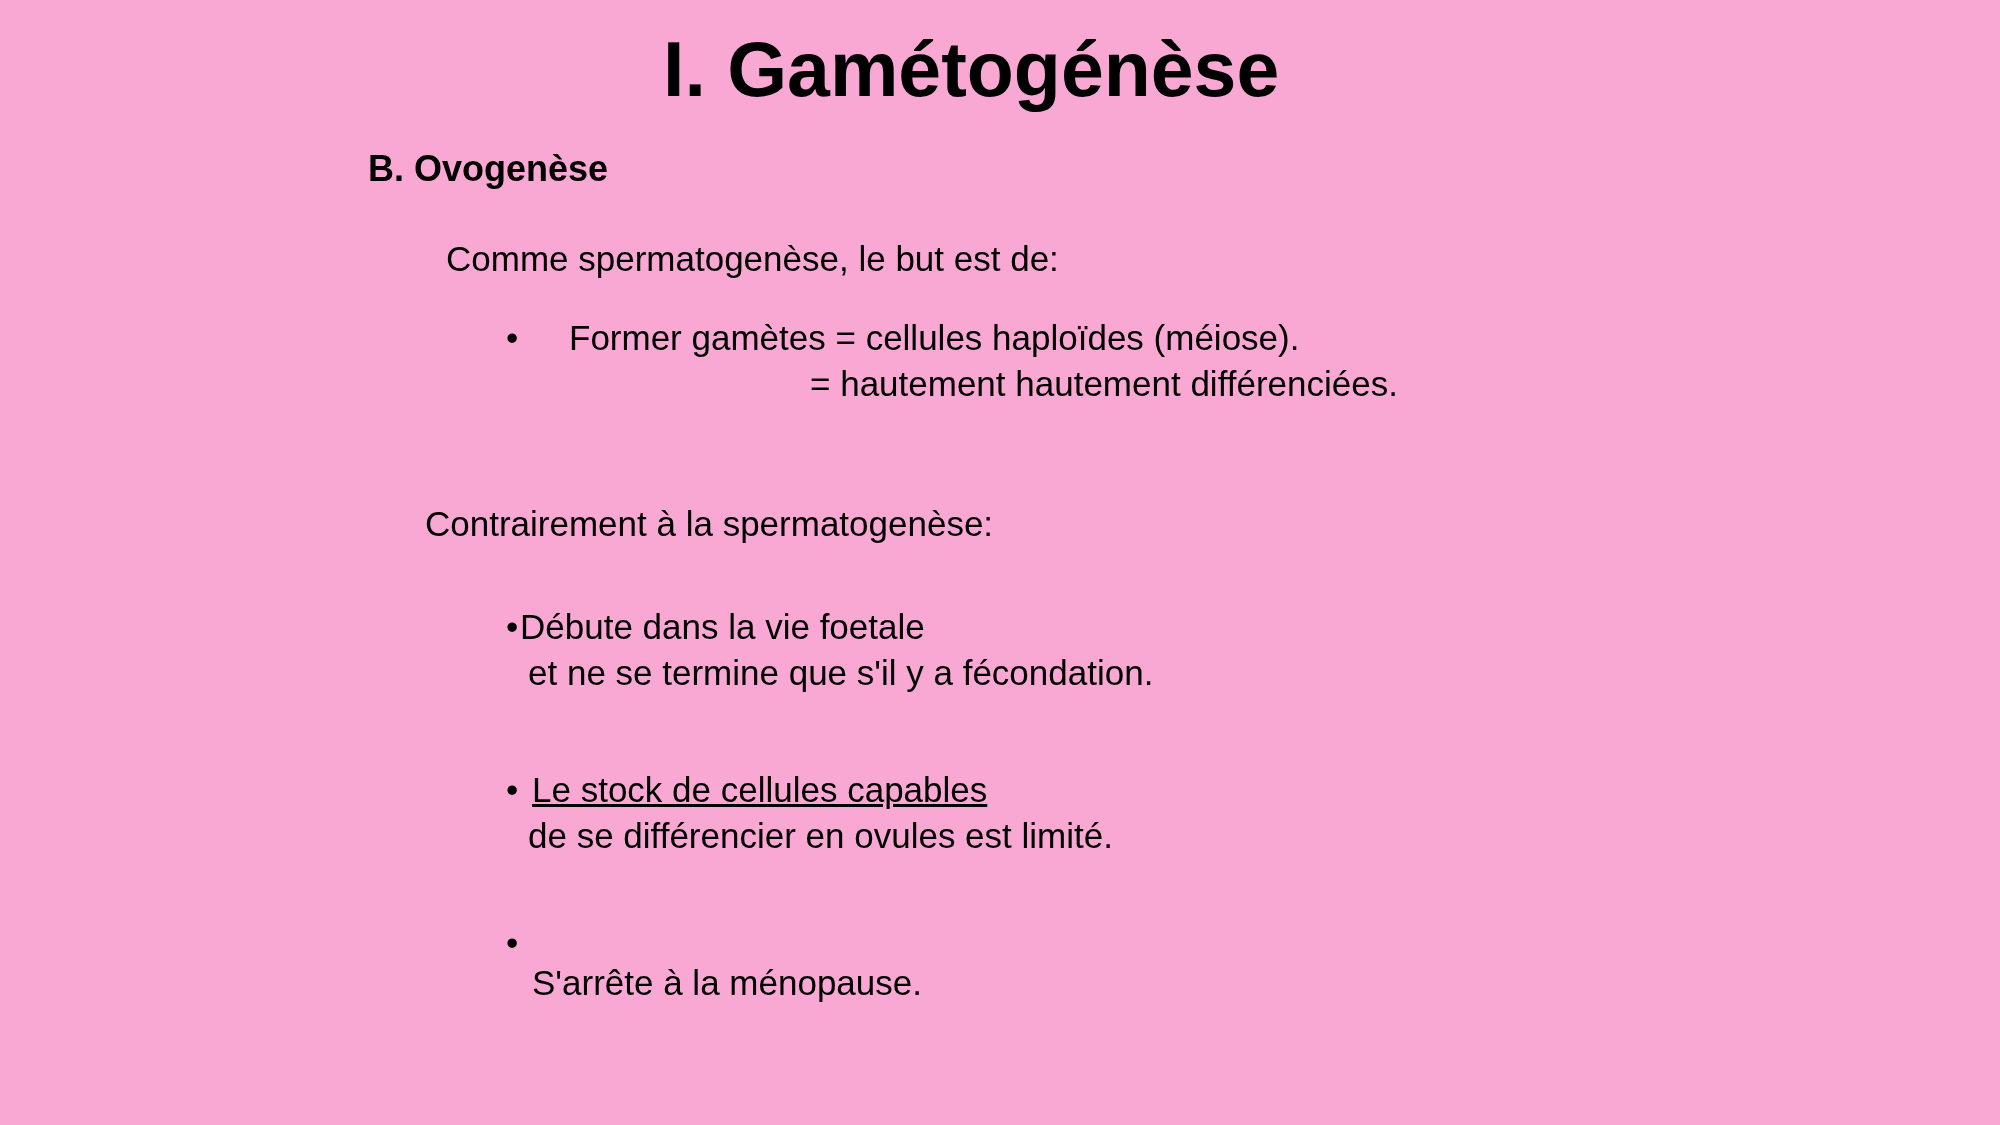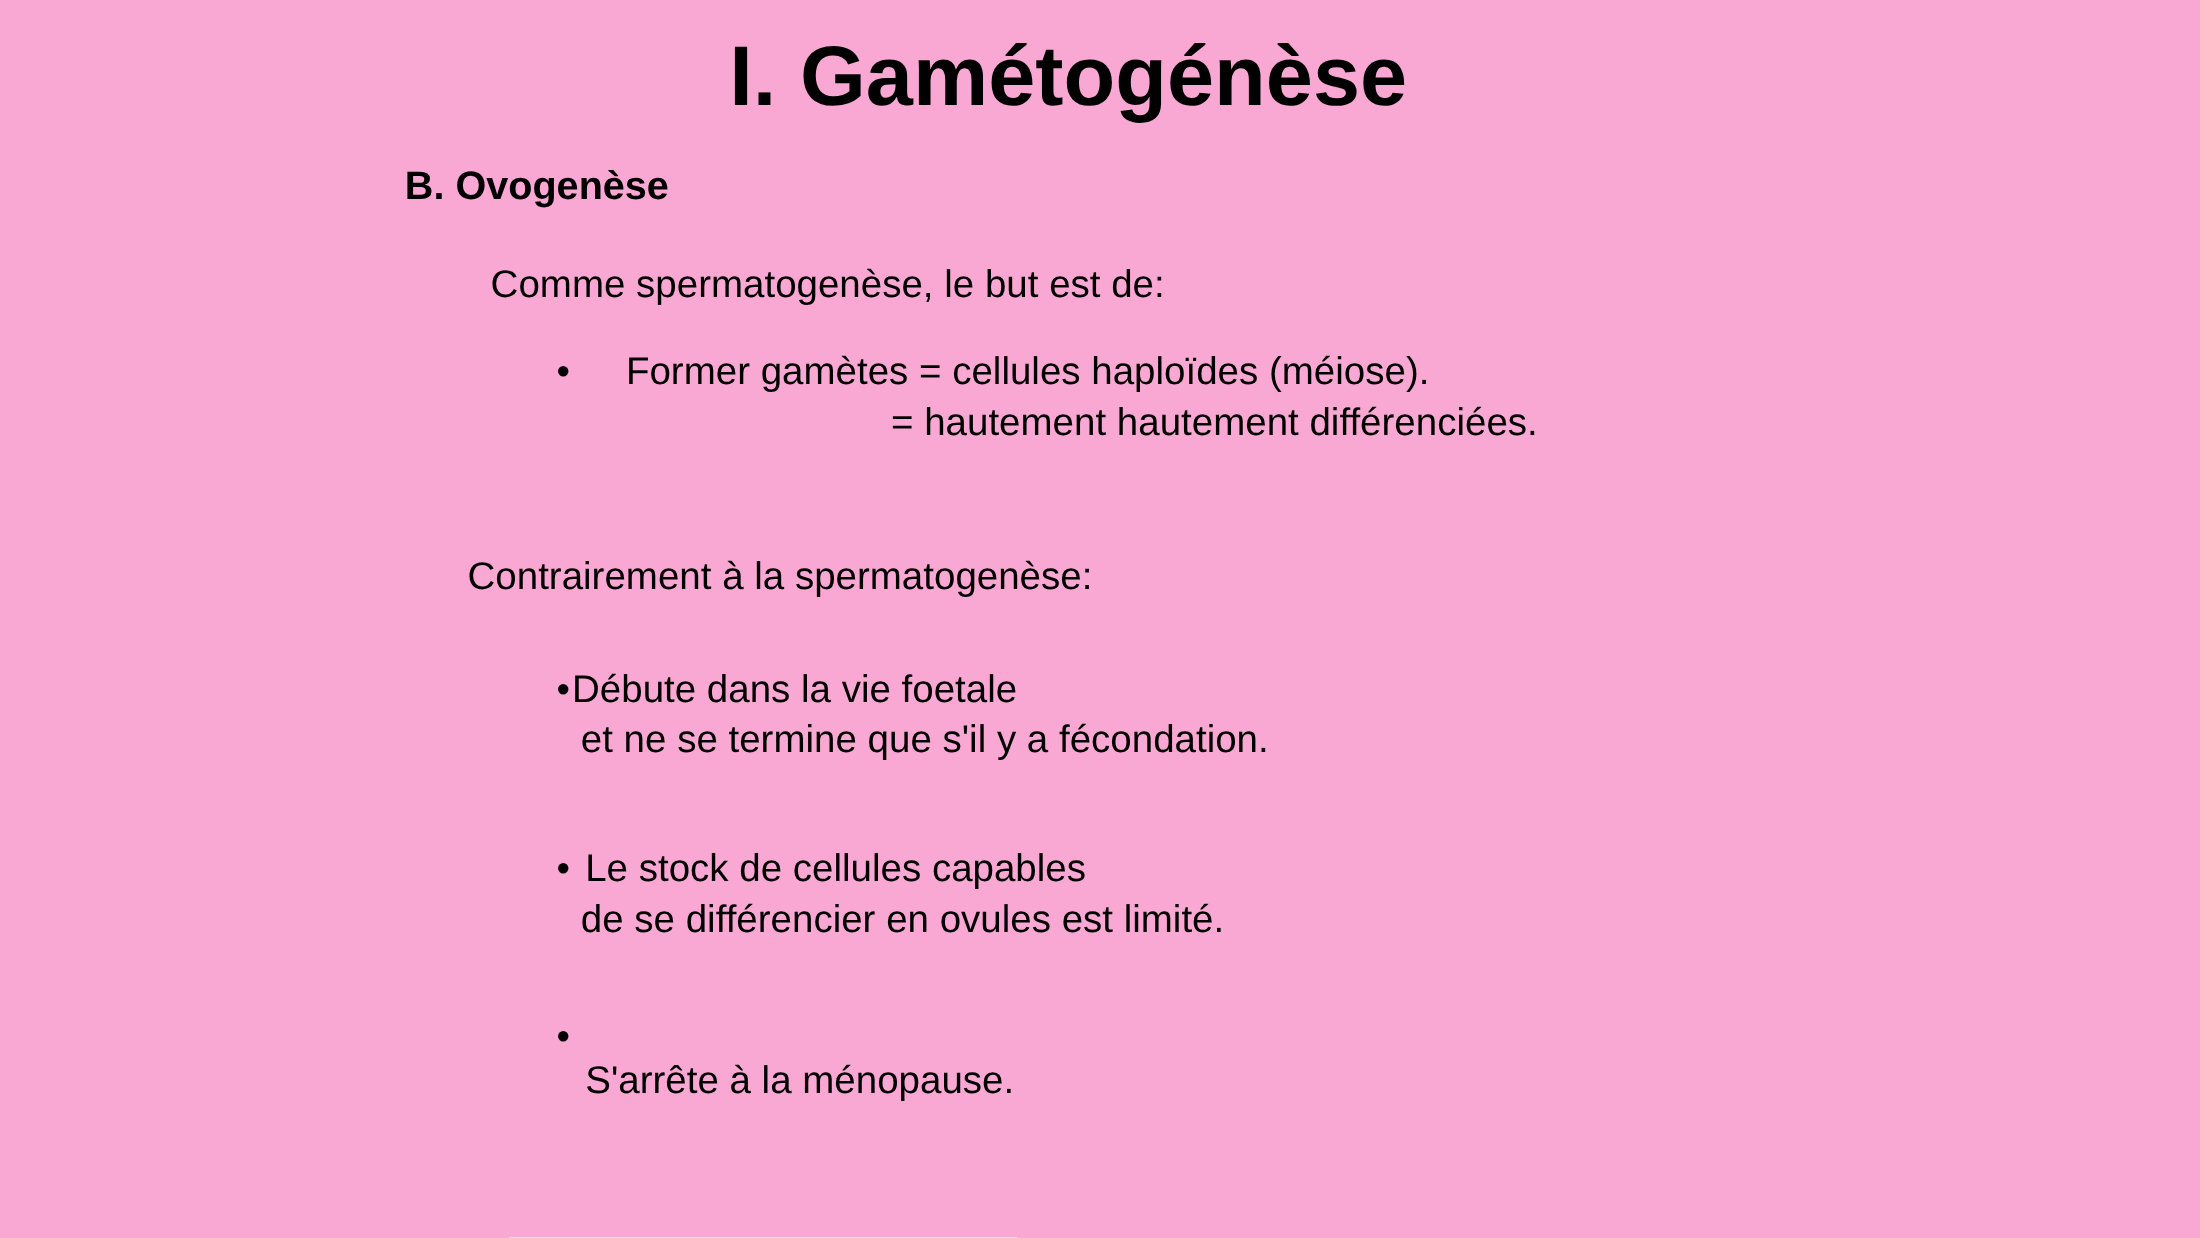--- a/index.html
+++ b/index.html
@@ -47,21 +47,21 @@
   <p class="t body" style="left:425px; top:506px;">Contrairement à la spermatogenèse:</p>
 
   <div>
     <span class="t bullet-dot" style="left:506px; top:609px;">•</span>
     <span class="t body" style="left:508px; top:609px;margin-left:12px;">Débute dans la vie foetale</span>
     <span class="t body" style="left:528px; top:655px;">et ne se termine que s'il y a fécondation.</span>
   </div>
 
   <div>
     <span class="t bullet-dot" style="left:506px; top:772px;">•</span>
-    <span class="t body" style="left:532px; top:772px;">Le stock de cellules capables</span>
+    <span class="t body" style="left:532px; top:772px;text-decoration:underline;">Le stock de cellules capables</span>
     <span class="t body" style="left:528px; top:818px;">de se différencier en ovules est limité.</span>
   </div>
 
   <div>
     <span class="t bullet-dot" style="left:506px; top:925px;">•</span>
     <span class="t body" style="left:532px; top:925px;margin-top:40px;">S'arrête à la ménopause.</span>
   </div>
 
 </div>
 

